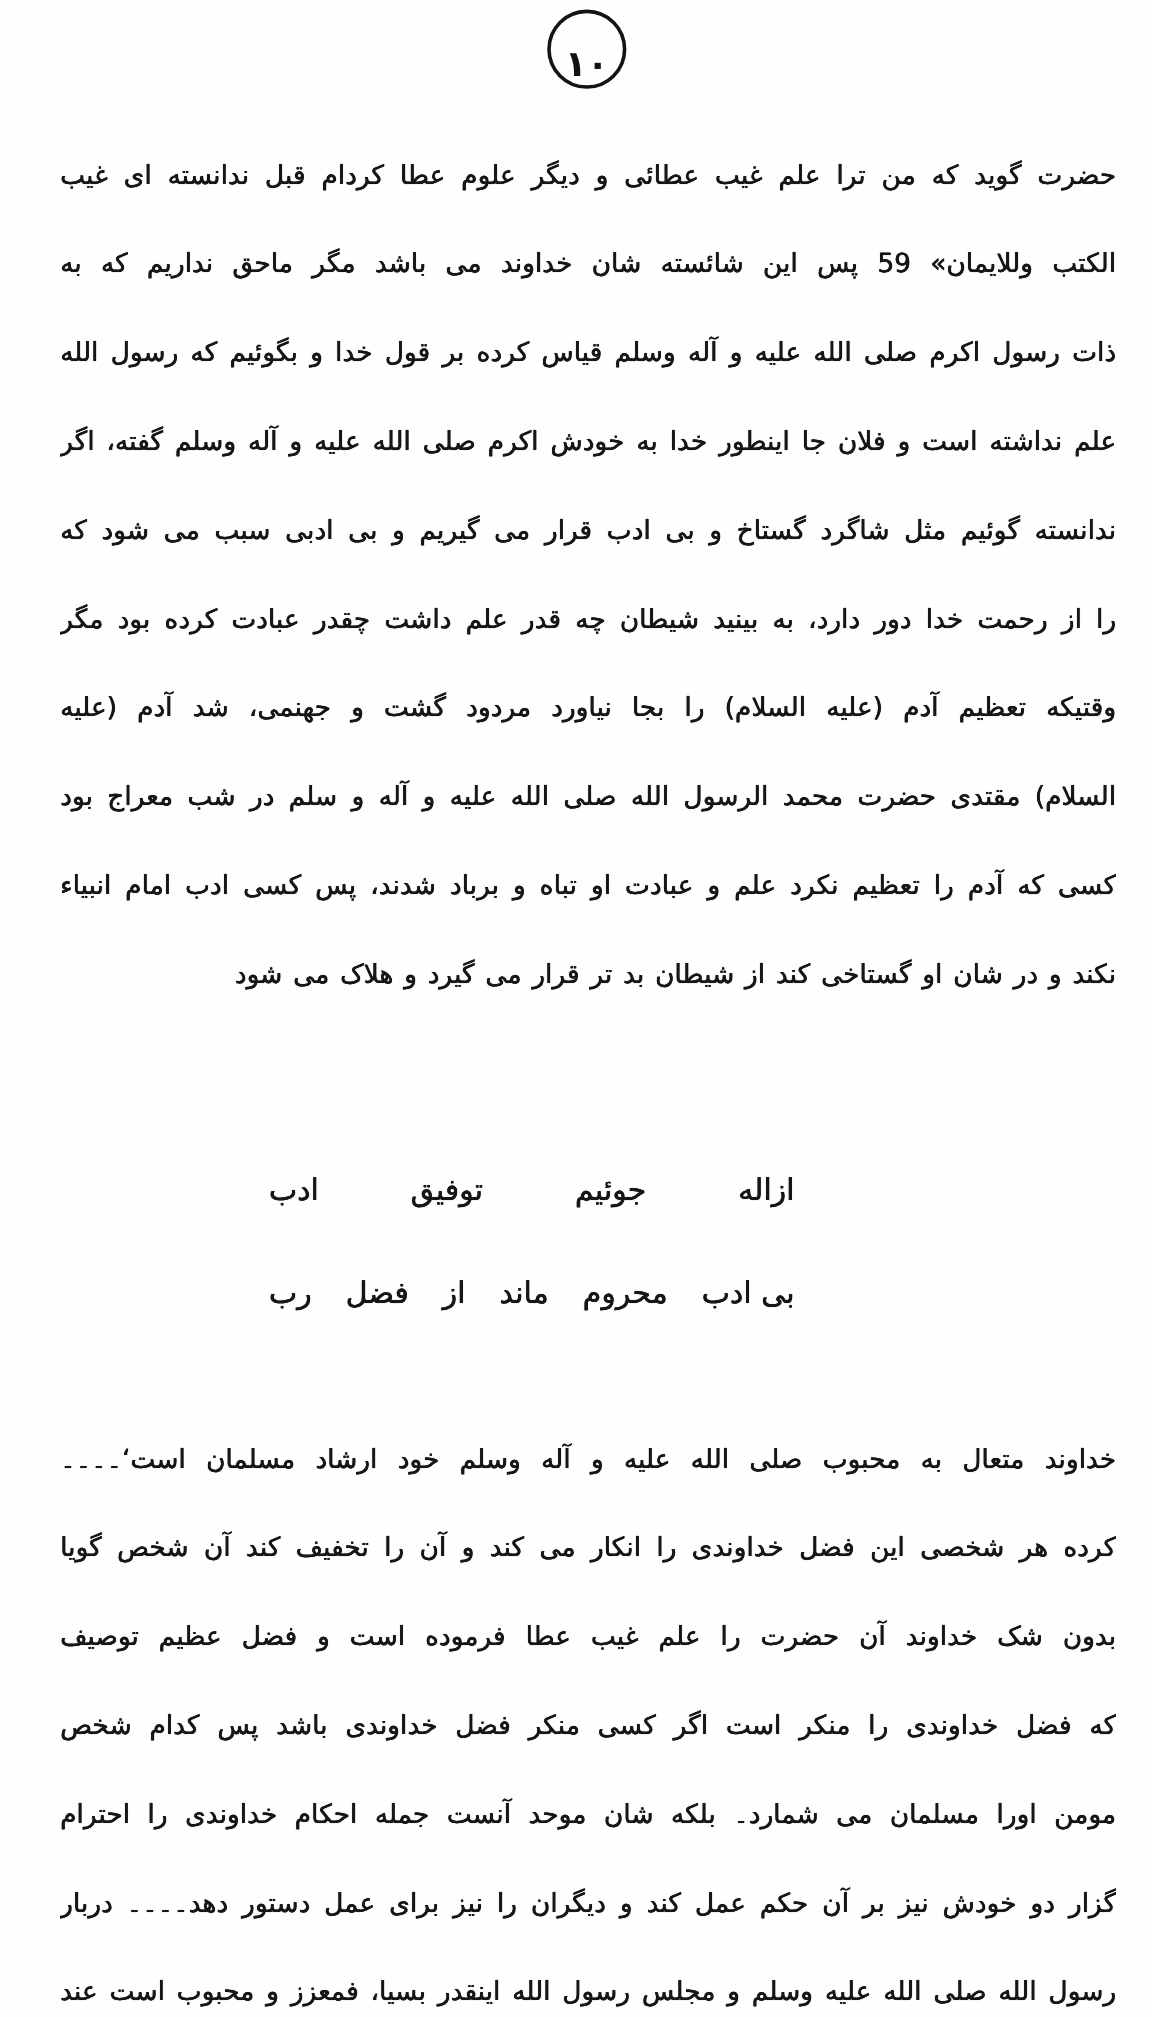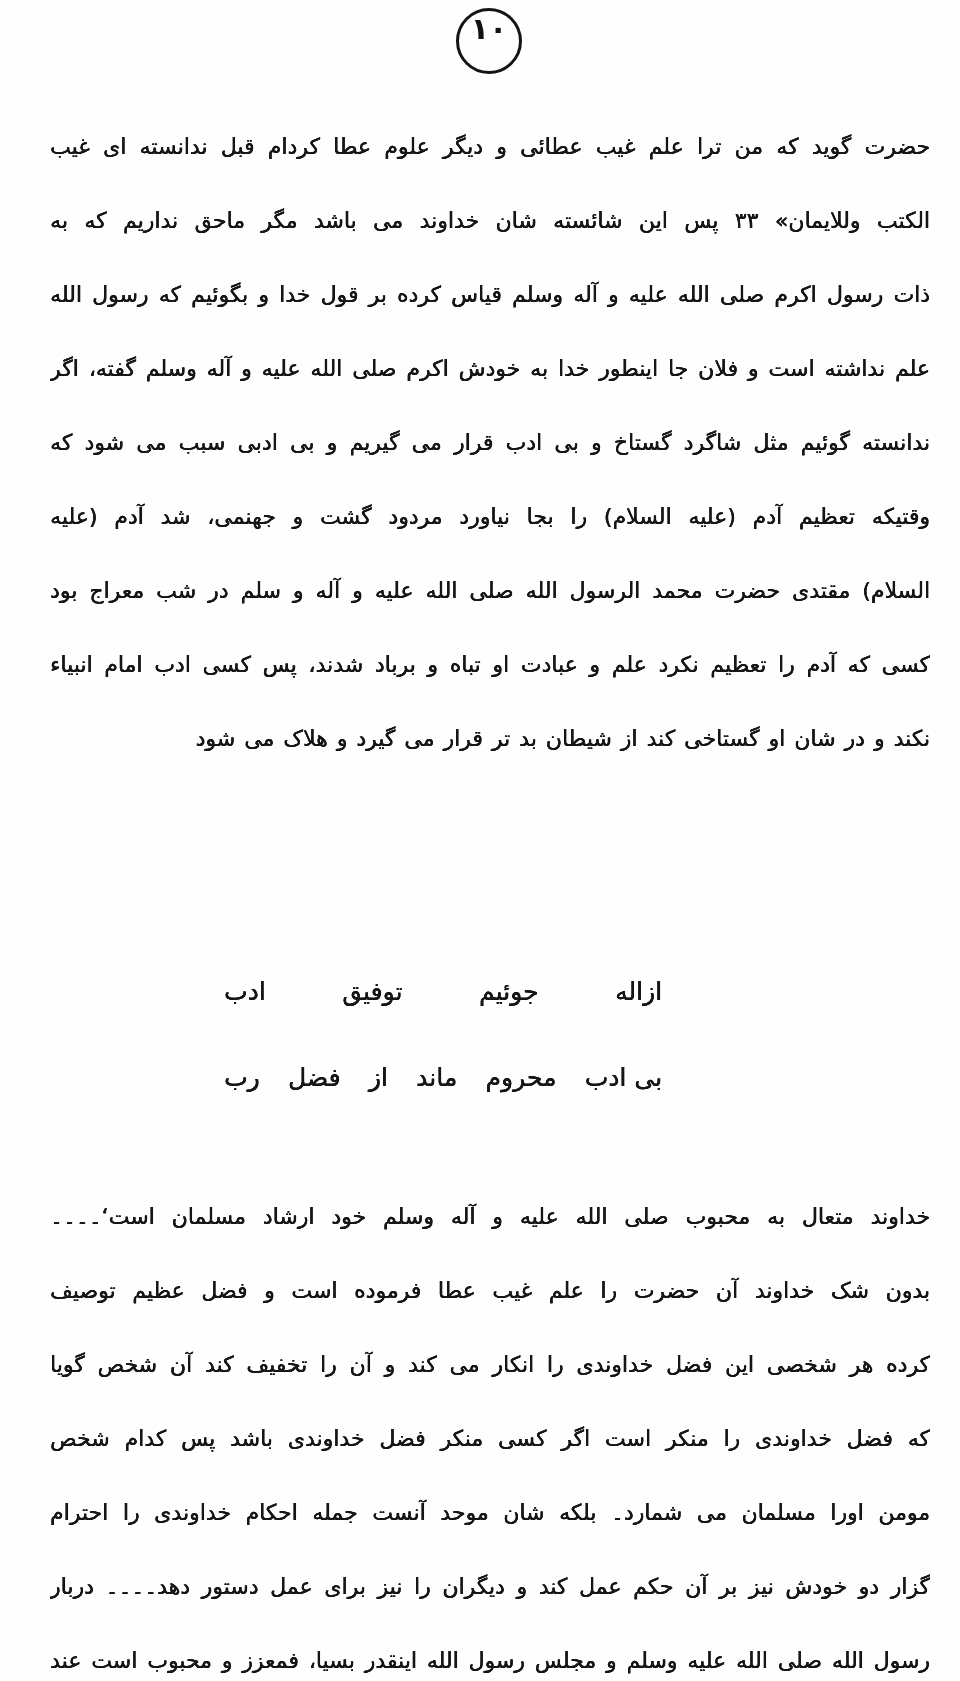--- a/index.html
+++ b/index.html
@@ -20,21 +20,21 @@
   
   .page-number {
     position: absolute;
     top: 8px;
     right: 438px;
     width: 66px;
     height: 66px;
     border: 3.5px solid #141414;
     border-radius: 50%;
     display: flex;
-    align-items: flex-start;
+    align-items: flex-end;
     justify-content: center;
     font-size: 30px;
     font-weight: bold;
     color: #111;
   }
   .para {
     position: absolute;
     right: 30px;
     left: 30px;
   }
@@ -80,24 +80,25 @@
 <body>
 
 <div class="page">
 
   <div class="page-number">
     <span>۱۰</span>
   </div>
 
   <div class="para para-1">
     <div class="line fill">حضرت گوید که من ترا علم غیب عطائی و دیگر علوم عطا کردام قبل ندانسته ای غیب</div>
-    <div class="line fill">الکتب وللایمان» ۳۳ پس این شائسته شان خداوند می باشد مگر ماحق نداریم که به</div>
+    <div class="line fill">الکتب وللایمان» 59 پس این شائسته شان خداوند می باشد مگر ماحق نداریم که به</div>
     <div class="line fill">ذات رسول اکرم صلی الله علیه و آله وسلم قیاس کرده بر قول خدا و بگوئیم که رسول الله</div>
     <div class="line fill">علم نداشته است و فلان جا اینطور خدا به خودش اکرم صلی الله علیه و آله وسلم گفته، اگر</div>
     <div class="line fill">ندانسته گوئیم مثل شاگرد گستاخ و بی ادب قرار می گیریم و بی ادبی سبب می شود که انسان</div>
+    <div class="line fill">را از رحمت خدا دور دارد، به بینید شیطان چه قدر علم داشت چقدر عبادت کرده بود مگر</div>
     <div class="line fill">وقتیکه تعظیم آدم (علیه السلام) را بجا نیاورد مردود گشت و جهنمی، شد آدم (علیه</div>
     <div class="line fill">السلام) مقتدی حضرت محمد الرسول الله صلی الله علیه و آله و سلم در شب معراج بود</div>
     <div class="line fill">کسی که آدم را تعظیم نکرد علم و عبادت او تباه و برباد شدند، پس کسی ادب امام انبیاء</div>
     <div class="line">نکند و در شان او گستاخی کند از شیطان بد تر قرار می گیرد و هلاک می شود</div>
   </div>
 
   <div class="poem">
     <div class="poem-line">
       <span class="poem-word">ازاله</span>
       <span class="poem-word">جوئیم</span>
@@ -109,21 +110,21 @@
       <span class="poem-word">محروم</span>
       <span class="poem-word">ماند</span>
       <span class="poem-word">از</span>
       <span class="poem-word">فضل</span>
       <span class="poem-word">رب</span>
     </div>
   </div>
 
   <div class="para para-2">
     <div class="line fill">خداوند متعال به محبوب صلی الله علیه و آله وسلم خود ارشاد مسلمان است‘۔۔۔۔</div>
+    <div class="line fill">کرده هر شخصی این فضل خداوندی را انکار می کند و آن را تخفیف کند آن شخص گویا</div>
     <div class="line fill">بدون شک خداوند آن حضرت را علم غیب عطا فرموده است و فضل عظیم توصیف</div>
-    <div class="line fill">کرده هر شخصی این فضل خداوندی را انکار می کند و آن را تخفیف کند آن شخص گویا</div>
     <div class="line fill">که فضل خداوندی را منکر است اگر کسی منکر فضل خداوندی باشد پس کدام شخص</div>
     <div class="line fill">مومن اورا مسلمان می شمارد۔ بلکه شان موحد آنست جمله احکام خداوندی را احترام</div>
     <div class="line fill">گزار دو خودش نیز بر آن حکم عمل کند و دیگران را نیز برای عمل دستور دهد۔۔۔۔ دربار</div>
     <div class="line fill">رسول الله صلی الله علیه وسلم و مجلس رسول الله اینقدر بسیا، فمعزز و محبوب است عند</div>
   </div>
 
 </div>
 
 </body></html>

